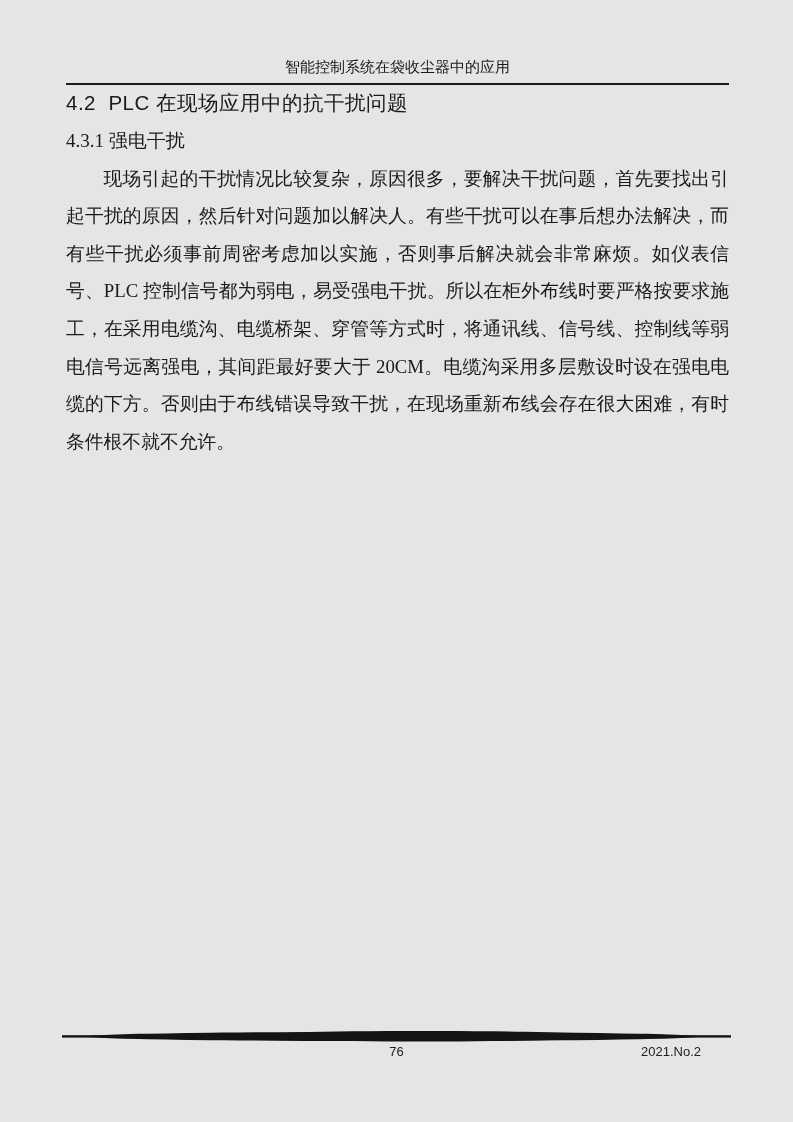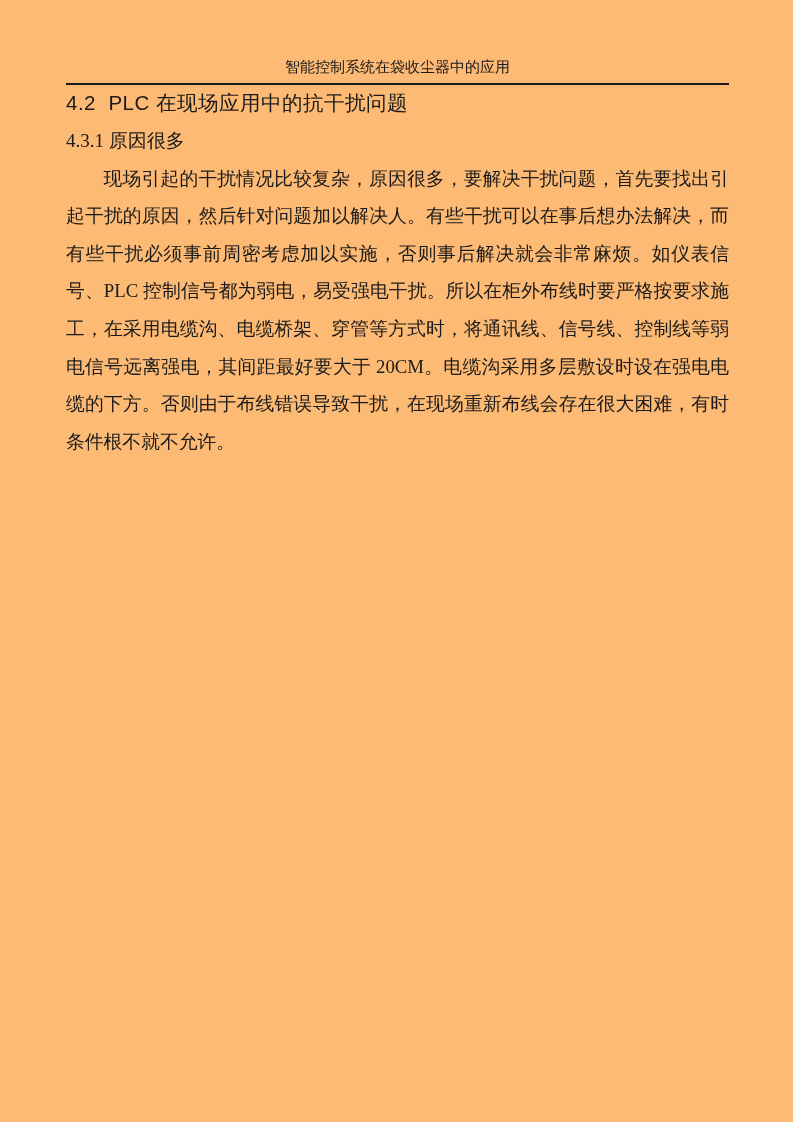--- a/index.html
+++ b/index.html
@@ -1,19 +1,19 @@
 <!DOCTYPE html>
 <html><head>
 <meta charset="utf-8">
 <style>
   html, body { margin:0; padding:0; background:#ffffff; }
   .page {
     position:relative;
     width:793px; height:1122px;
-    background:#fdba74;
+    background:#e5e5e5;
     color:#1a1a1a;
     font-family:"Liberation Serif","DejaVu Serif",serif;
     overflow:hidden;
     margin:0 auto;
   }
   .content {
     position:absolute;
     left:66px; right:64px; top:56px;
   }
   .running-header {
@@ -68,22 +68,33 @@
 <body>
 
 <div class="page">
   <div class="content">
 
     <div class="running-header">智能控制系统在袋收尘器中的应用</div>
 
     <h1 class="section-heading">4.2  PLC 在现场应用中的抗干扰问题</h1>
 
 
-    <h2 class="subsection-heading">4.3.1 原因很多</h2>
+    <h2 class="subsection-heading">4.3.1 强电干扰</h2>
 
     <p class="body-para">现场引起的干扰情况比较复杂，原因很多，要解决干扰问题，首先要找出引起干扰的原因，然后针对问题加以解决人。有些干扰可以在事后想办法解决，而有些干扰必须事前周密考虑加以实施，否则事后解决就会非常麻烦。如仪表信号、PLC 控制信号都为弱电，易受强电干扰。所以在柜外布线时要严格按要求施工，在采用电缆沟、电缆桥架、穿管等方式时，将通讯线、信号线、控制线等弱电信号远离强电，其间距最好要大于 20CM。电缆沟采用多层敷设时设在强电电缆的下方。否则由于布线错误导致干扰，在现场重新布线会存在很大困难，有时条件根不就不允许。</p>
 
 
 
 
   </div>
 
+  <div class="footer">
+    <svg class="footer-rule-svg" viewBox="0 0 667 13" preserveAspectRatio="none" aria-hidden="true">
+      <rect x="0" y="5.2" width="667" height="2.4" fill="#141414"></rect>
+      <ellipse cx="330" cy="6.4" rx="305" ry="4.6" fill="#141414"></ellipse>
+      <ellipse cx="360" cy="6.2" rx="180" ry="5.3" fill="#141414"></ellipse>
+    </svg>
+    <div class="footer-row">
+      <span class="page-number">76</span>
+      <span class="issue-number">2021.No.2</span>
+    </div>
+  </div>
 </div>
 
 </body></html>

